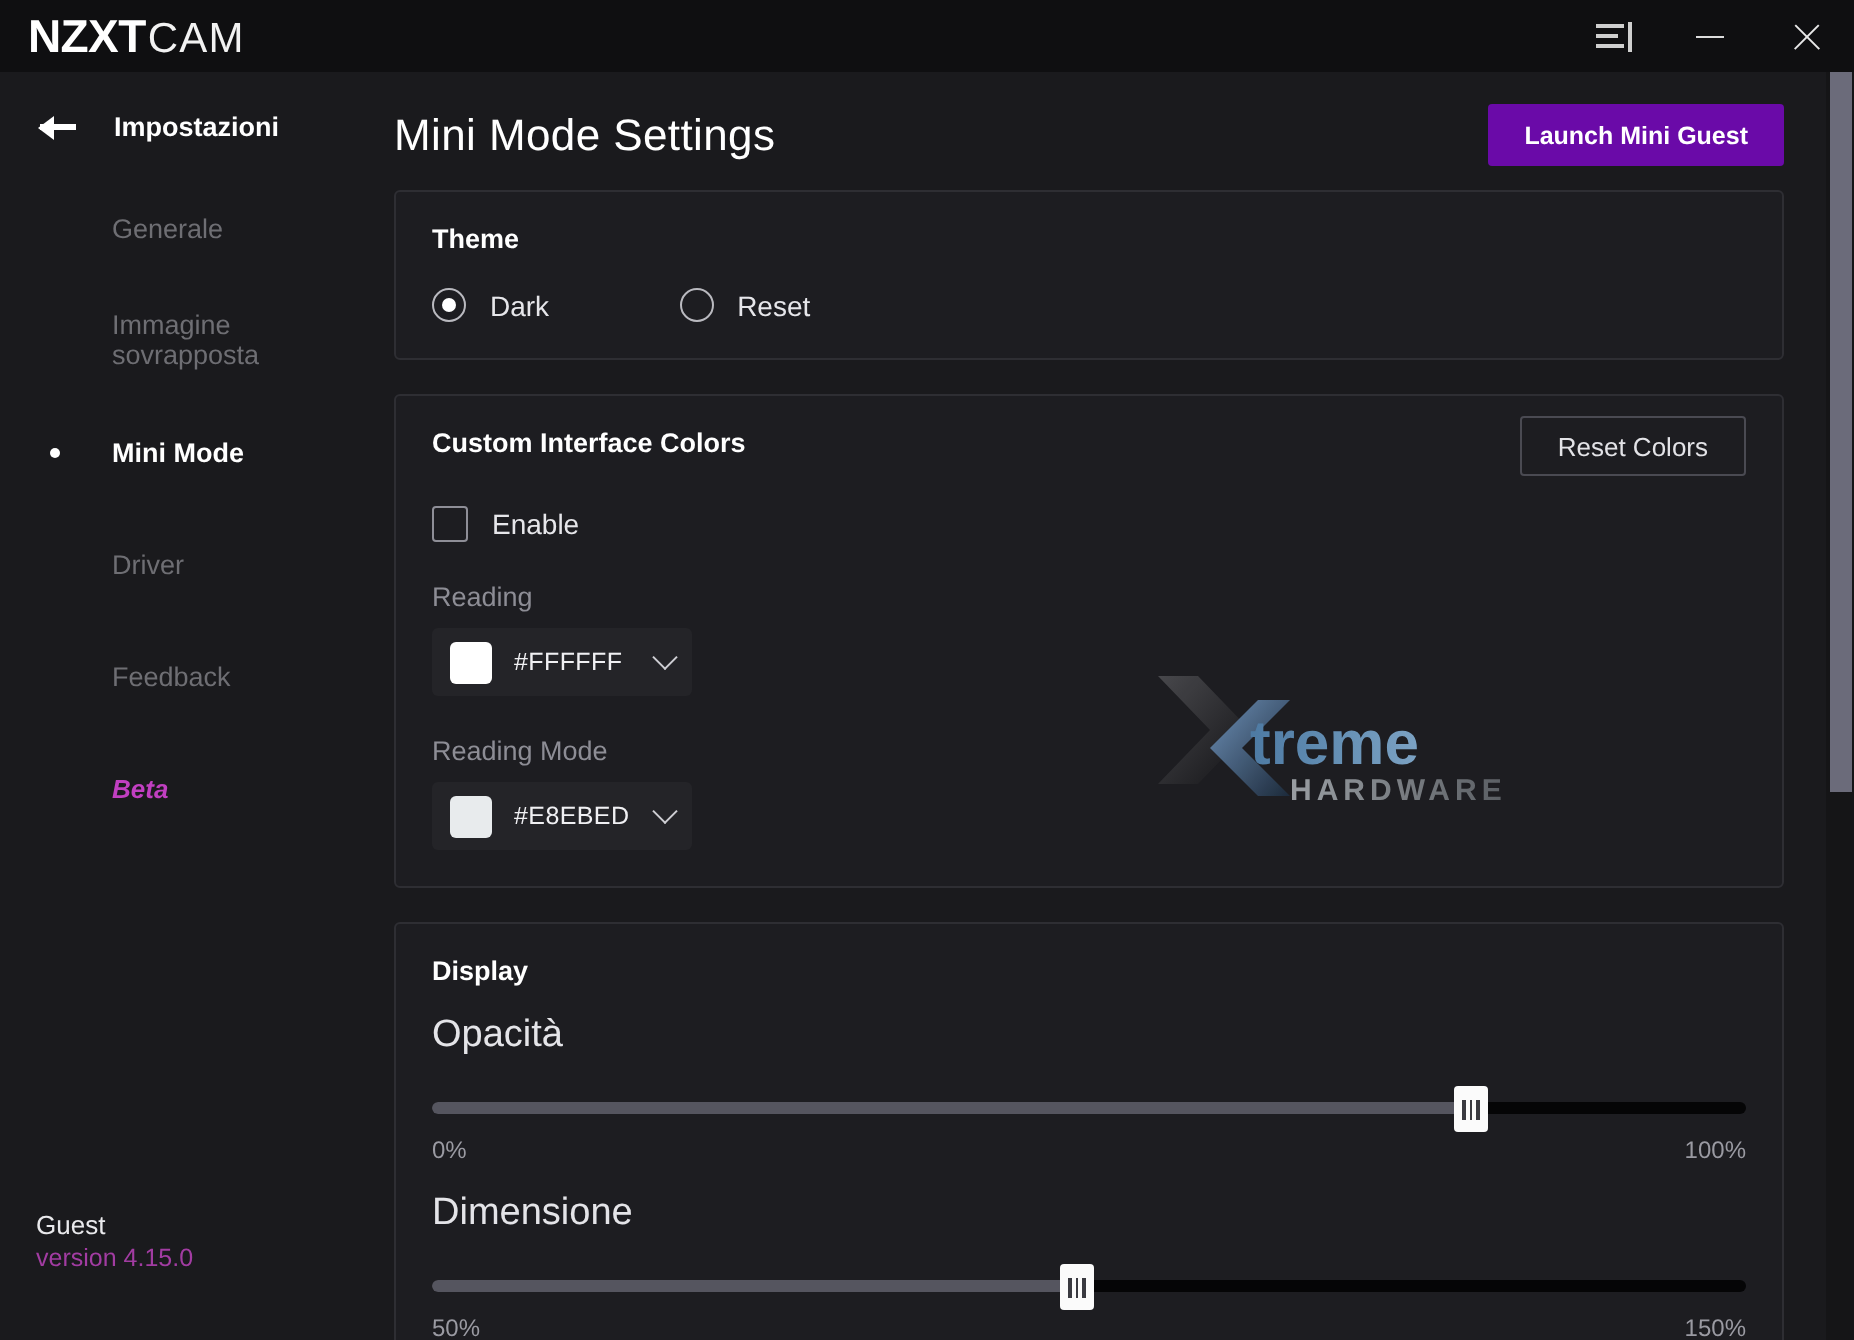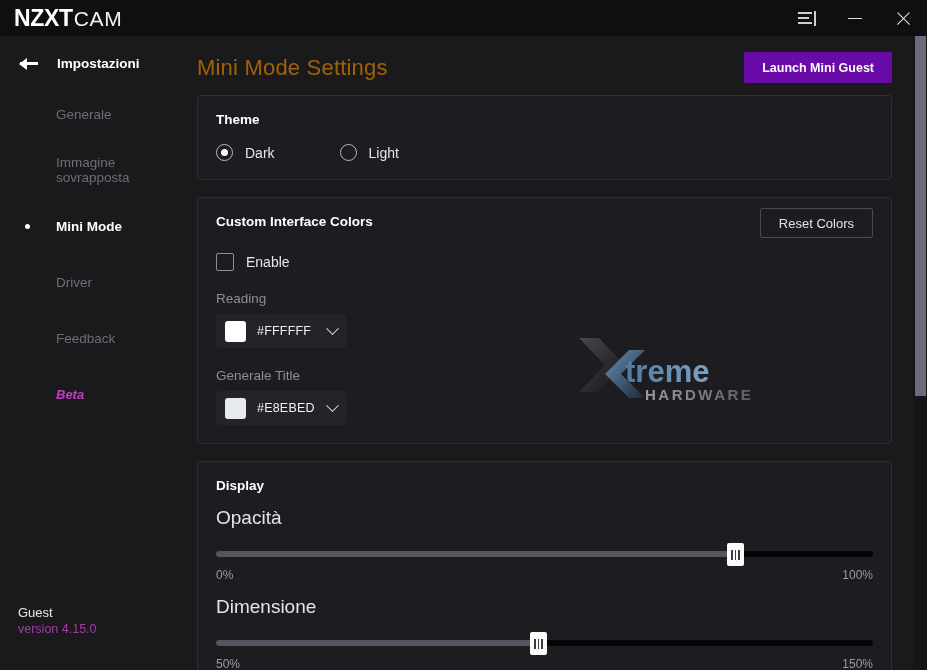--- a/index.html
+++ b/index.html
@@ -93,21 +93,21 @@
   .main {
     flex: 1 1 auto; min-width: 0;
     position: relative; background: #1a1a1d;
     padding: 0 35px 0 5px;
     overflow: hidden;
   }
   .page-head {
     display: flex; align-items: center; justify-content: space-between;
     padding: 16px 0 12px 0;
   }
-  .page-title { font-size: 22px; font-weight: 300; color: #a16207; letter-spacing: 0.2px; }
+  .page-title { font-size: 22px; font-weight: 300; color: #ffffff; letter-spacing: 0.2px; }
   .launch-btn {
     background: #6a0aa8;
     color: #ffffff;
     font-size: 12.5px; font-weight: bold;
     padding: 0 18px; height: 31px;
     display: flex; align-items: center; justify-content: center;
     border: none; border-radius: 2px; cursor: pointer;
     margin-right: 0px;
   }
 
@@ -278,21 +278,21 @@
         <div class="card-title">Theme</div>
         <div class="radio-row">
           <div class="radio-opt">
             <span class="radio">
                 <span class="dot"></span>
               </span>
             <span class="radio-label">Dark</span>
           </div>
           <div class="radio-opt">
             <span class="radio"></span>
-            <span class="radio-label">Light</span>
+            <span class="radio-label">Reset</span>
           </div>
         </div>
       </div>
 
       <div class="card">
         <div class="card-head-row">
           <div class="card-title">Custom Interface Colors</div>
           <button class="reset-btn">Reset Colors</button>
         </div>
 
@@ -301,21 +301,21 @@
           <span class="check-label">Enable</span>
         </div>
 
         <div class="field-label">Reading</div>
         <div class="color-select">
           <span class="swatch" style="background:#FFFFFF"></span>
           <span class="color-hex">#FFFFFF</span>
           <span class="chev"></span>
         </div>
 
-        <div class="field-label">Generale Title</div>
+        <div class="field-label">Reading Mode</div>
         <div class="color-select">
           <span class="swatch" style="background:#E8EBED"></span>
           <span class="color-hex">#E8EBED</span>
           <span class="chev"></span>
         </div>
       </div>
 
       <div class="card">
         <div class="card-title">Display</div>
 

